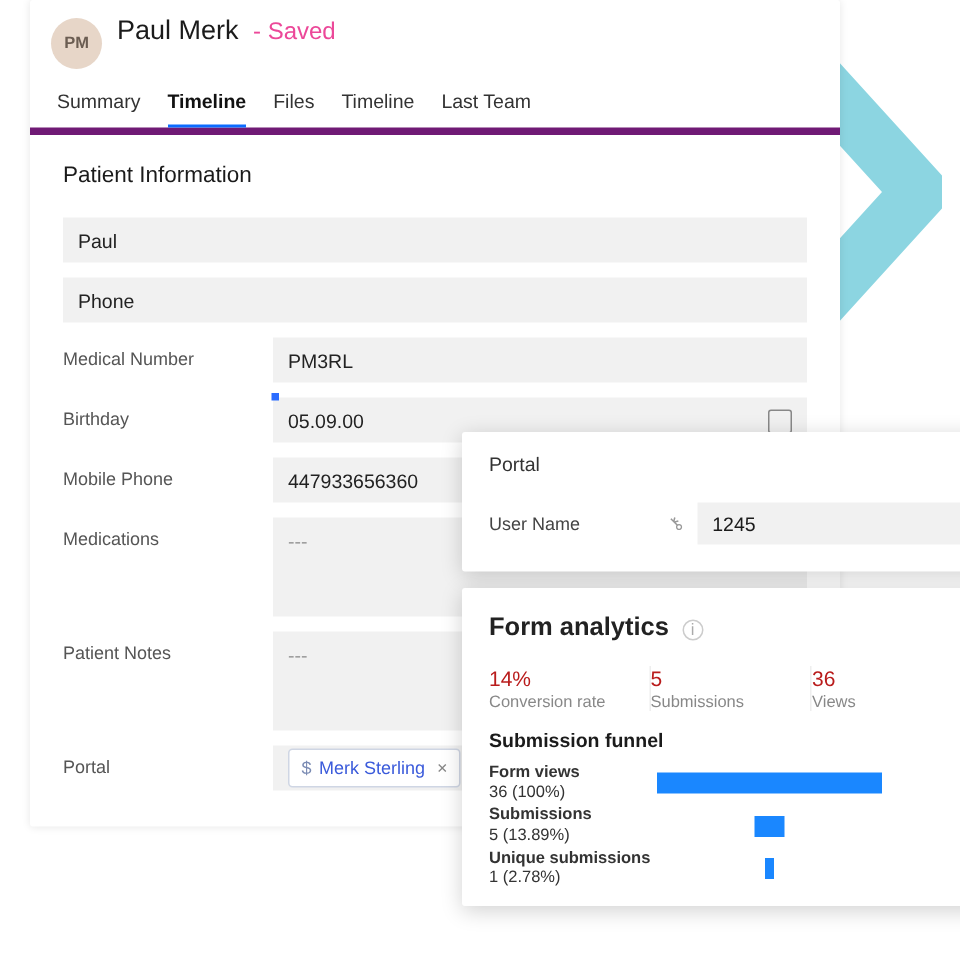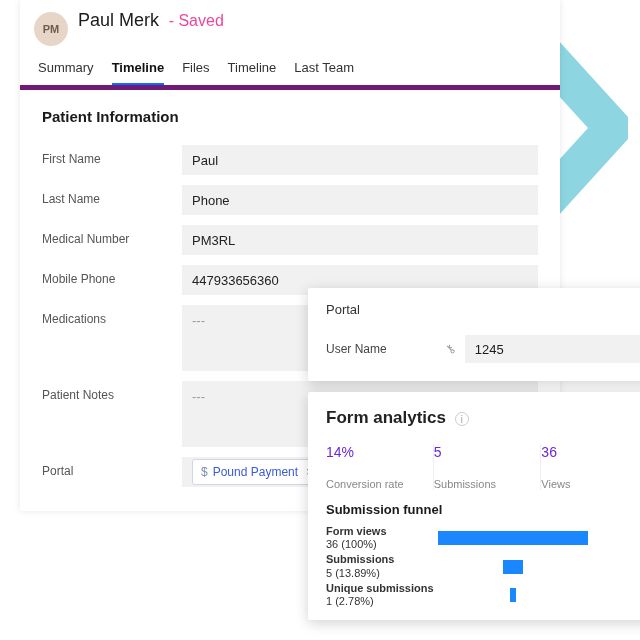--- a/index.html
+++ b/index.html
@@ -9,21 +9,21 @@
 
 .card{position:absolute;top:0;left:20px;width:540px;background:#fff;box-shadow:0 0 6px rgba(0,0,0,.10);border-radius:2px;padding:8px 0 14px 0}
 .hdr{display:flex;align-items:flex-start;padding:2px 18px 2px 14px}
 .avatar{width:34px;height:34px;border-radius:50%;background:#e7d6c8;color:#6b5d52;font-weight:600;font-size:11px;display:flex;align-items:center;justify-content:center;margin-right:10px;margin-top:2px}
 .title{font-size:18px;font-weight:400}
 .savestat{font-size:16px;color:#ec4899;font-weight:400;margin-left:6px}
 .subtitle{font-size:12px;color:#666;margin-top:2px}
 .tabs{display:flex;gap:18px;padding:12px 18px 0 18px;border-bottom:5px solid #701a75;font-size:13px}
 .tab{padding-bottom:8px;color:#333;cursor:pointer}
 .tab.active{font-weight:600;border-bottom:2px solid #0b6cff;color:#111}
-.section-title{font-size:15px;font-weight:700;padding:18px 22px 6px 22px}
+.section-title{font-size:15px;font-weight:400;padding:18px 22px 6px 22px}
 .form{padding:4px 22px 0 22px}
 .row{display:flex;align-items:flex-start;margin:10px 0}
 .row label{width:140px;color:#555;font-size:12px;padding-top:7px}
 .fld{flex:1;background:#f1f1f1;border:none;height:30px;padding:0 10px;font-size:13px;color:#222;position:relative;display:flex;align-items:center}
 .fld.tall{height:58px;align-items:flex-start;padding-top:8px;color:#999}
 .fld.date::after{content:"";width:14px;height:14px;position:absolute;right:10px;top:8px;border:1px solid #888;border-radius:2px}
 .fld.date .corner{position:absolute;top:-3px;left:-1px;width:5px;height:5px;background:#2b6cff}
 .chip{display:inline-flex;align-items:center;background:#fff;border:1px solid #cfd6e4;border-radius:3px;height:24px;padding:0 8px;font-size:12px;color:#3b5bdb}
 .chip .icn{margin-right:5px;color:#7a8bb3}
 .chip .x{margin-left:8px;color:#888}
@@ -35,22 +35,22 @@
 .portal .key{color:#999;margin-right:10px;transform:rotate(-45deg);font-size:12px}
 .portal .pfld{flex:1;background:#f1f1f1;height:28px;display:flex;align-items:center;padding:0 10px;font-size:13px}
 
 .analytics{position:absolute;top:392px;left:308px;width:322px;background:#fff;box-shadow:0 3px 14px rgba(0,0,0,.18);border-radius:2px;padding:16px 16px 10px 18px}
 .an-icons{position:absolute;top:12px;right:12px;display:flex;flex-direction:column;gap:10px;color:#2b6cff}
 .an-title{font-size:17px;font-weight:600;color:#222}
 .an-title .info{font-size:11px;color:#aaa;border:1px solid #ccc;border-radius:50%;display:inline-flex;width:12px;height:12px;align-items:center;justify-content:center;margin-left:4px;font-weight:400}
 .metrics{display:flex;margin:16px 0 12px 0}
 .metric{flex:1;border-right:1px solid #eee;padding-right:10px}
 .metric:last-child{border-right:none}
-.metric .v{font-size:14px;font-weight:400;color:#6d28d9}
-.metric .l{font-size:11px;color:#888;margin-top:18px}
+.metric .v{font-size:14px;font-weight:400;color:#b91c1c}
+.metric .l{font-size:11px;color:#888;margin-top:2px}
 .sub-title{font-size:13px;font-weight:600;margin:6px 0 8px 0}
 .frow{display:flex;align-items:center;font-size:11px;color:#333;margin:2px 0}
 .frow .ftxt{width:112px;line-height:1.2}
 .frow .ftxt b{font-weight:700;display:block}
 .bar-track{flex:1;height:14px;position:relative}
 .bar{position:absolute;top:0;height:14px;background:#1a87ff}
 </style>
 </head>
 <body>
 
@@ -77,49 +77,54 @@
       <div class="tab active">Timeline</div>
       <div class="tab">Files</div>
       <div class="tab">Timeline</div>
       <div class="tab">Last Team</div>
     </div>
 
     <div class="section-title">Patient Information</div>
 
     <div class="form">
       <div class="row">
-        <label>First Name</label>
         <div class="fld">Paul</div>
       </div>
       <div class="row">
-        <label>Last Name</label>
         <div class="fld">Phone</div>
       </div>
       <div class="row">
         <label>Medical Number</label>
         <div class="fld">PM3RL</div>
+      </div>
+      <div class="row">
+        <label>Birthday</label>
+        <div class="fld date">
+            <span class="corner"></span>
+            <span>05.09.00</span>
+          </div>
       </div>
       <div class="row">
         <label>Mobile Phone</label>
         <div class="fld">447933656360</div>
       </div>
       <div class="row">
         <label>Medications</label>
         <div class="fld tall">---</div>
       </div>
       <div class="row">
         <label>Patient Notes</label>
         <div class="fld tall">---</div>
       </div>
       <div class="row">
         <label>Portal</label>
         <div class="fld" style="background:#f1f1f1">
           <span class="chip">
             <span class="icn">$</span>
-            <span>Pound Payment</span>
+            <span>Merk Sterling</span>
             <span class="x">×</span>
           </span>
         </div>
       </div>
     </div>
   </div>
 
   <div class="portal">
     <h4>Portal</h4>
     <div class="prow">

